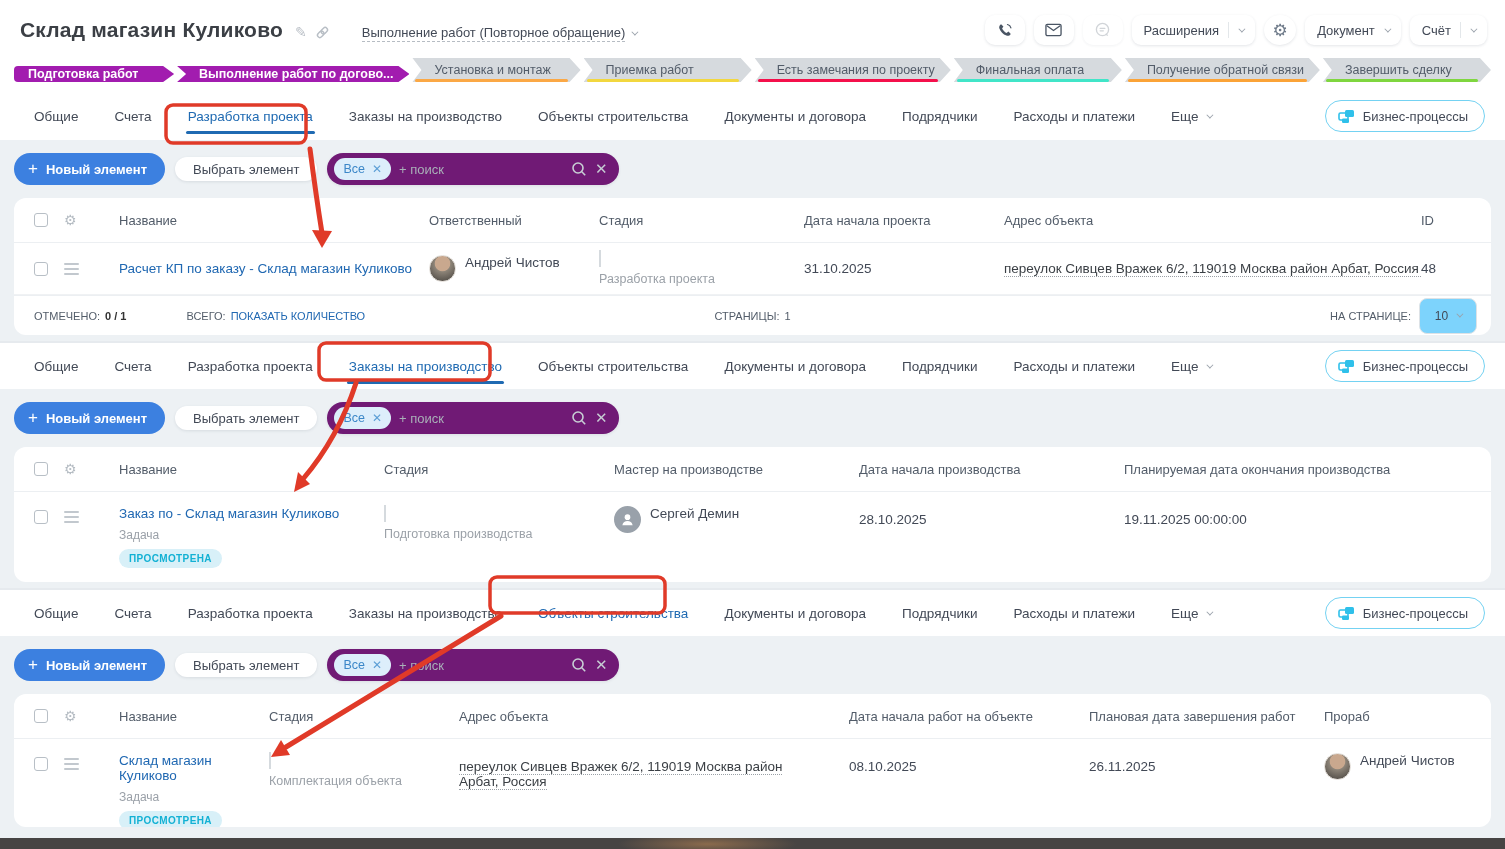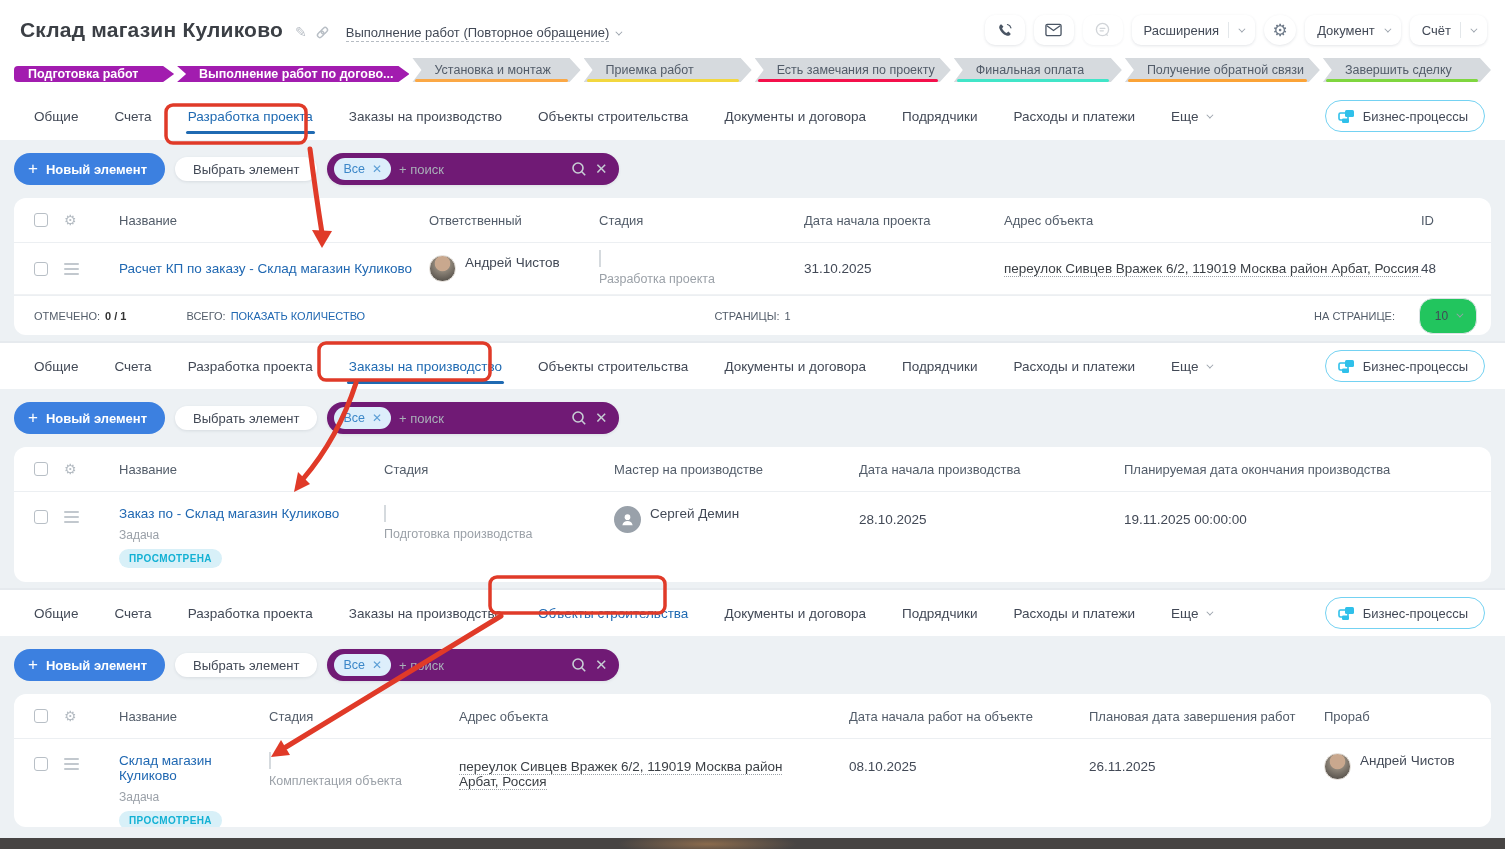--- a/index.html
+++ b/index.html
@@ -8,21 +8,21 @@
     font-family:"Liberation Sans", sans-serif;
     background:#edf1f4;
     display:flex; flex-direction:column;
     color:#424956;
   }
   
   .top-white { background:#fff; }
   .page-head { height:54px; display:flex; align-items:center; padding:6px 18px 0 20px; }
   .title { font-size:21px; font-weight:700; color:#3b3f45; letter-spacing:.2px; }
   .title-icons { display:flex; gap:8px; margin:4px 0 0 12px; align-items:center; }
-  .subtitle-wrap { display:flex; align-items:center; gap:6px; margin:6px 0 0 16px; }
+  .subtitle-wrap { display:flex; align-items:center; gap:6px; margin:6px 0 0 32px; }
   .subtitle { font-size:13px; color:#424956; border-bottom:1px dashed #b6bcc3; padding-bottom:1px; }
   .head-right { margin-left:auto; display:flex; align-items:center; gap:9px; }
   .icon-btn { background:#fff; border:none; border-radius:10px; width:40px; height:30px;
     display:flex; align-items:center; justify-content:center; box-shadow:0 1px 3px rgba(60,70,90,.14); cursor:pointer; }
   .icon-btn.disabled { opacity:.45; }
   .pill-btn { background:#fff; border:none; border-radius:9px; height:30px; padding:0 12px;
     display:flex; align-items:center; gap:9px; font-size:13px; color:#424956;
     box-shadow:0 1px 3px rgba(60,70,90,.14); cursor:pointer; font-family:inherit; }
   .vdiv { width:1px; height:16px; background:#e3e7ea; }
   .chev { width:7px; height:7px; border-right:1.8px solid #9aa2ab; border-bottom:1.8px solid #9aa2ab;
@@ -98,22 +98,22 @@
   .avatar.gray { background:#99a1aa; display:flex; align-items:center; justify-content:center; }
   .stackcell { padding:14px 0; align-self:start; }
   .name-stack { display:flex; flex-direction:column; gap:7px; align-items:flex-start; }
   
   .tfoot { height:40px; border-top:1px solid #eceff2; display:flex; align-items:center; padding:0 14px 0 20px;
     font-size:11px; color:#525c69; position:relative; }
   .tfoot .seg { display:flex; gap:5px; align-items:center; }
   .tfoot b { color:#333; }
   .tfoot .link-up { color:#2068b2; font-weight:400; cursor:pointer; }
   .pages-center { position:absolute; left:50%; transform:translateX(-50%); }
-  .perpage-wrap { margin-left:auto; display:flex; align-items:center; gap:24px; }
-  .perpage { border:1px solid #dde2e6; background:#22c55e; border-radius:14px; height:36px; min-width:58px;
+  .perpage-wrap { margin-left:auto; display:flex; align-items:center; gap:8px; }
+  .perpage { border:1px solid #dde2e6; background:#7dd3fc; border-radius:8px; height:36px; min-width:58px;
     display:flex; align-items:center; justify-content:center; gap:8px; font-size:12px; color:#424956; cursor:pointer; }
   
   .gray-fill { flex:1; }
   .bottom-band { height:11px; width:100%;
     background:radial-gradient(ellipse 120px 14px at 47% 55%, #8a6a4c 0%, rgba(138,106,76,0) 75%), #474443; }
   
   .overlay { position:fixed; left:0; top:0; width:1505px; height:849px; pointer-events:none; z-index:50; }
 </style>
 </head>
 <body>

